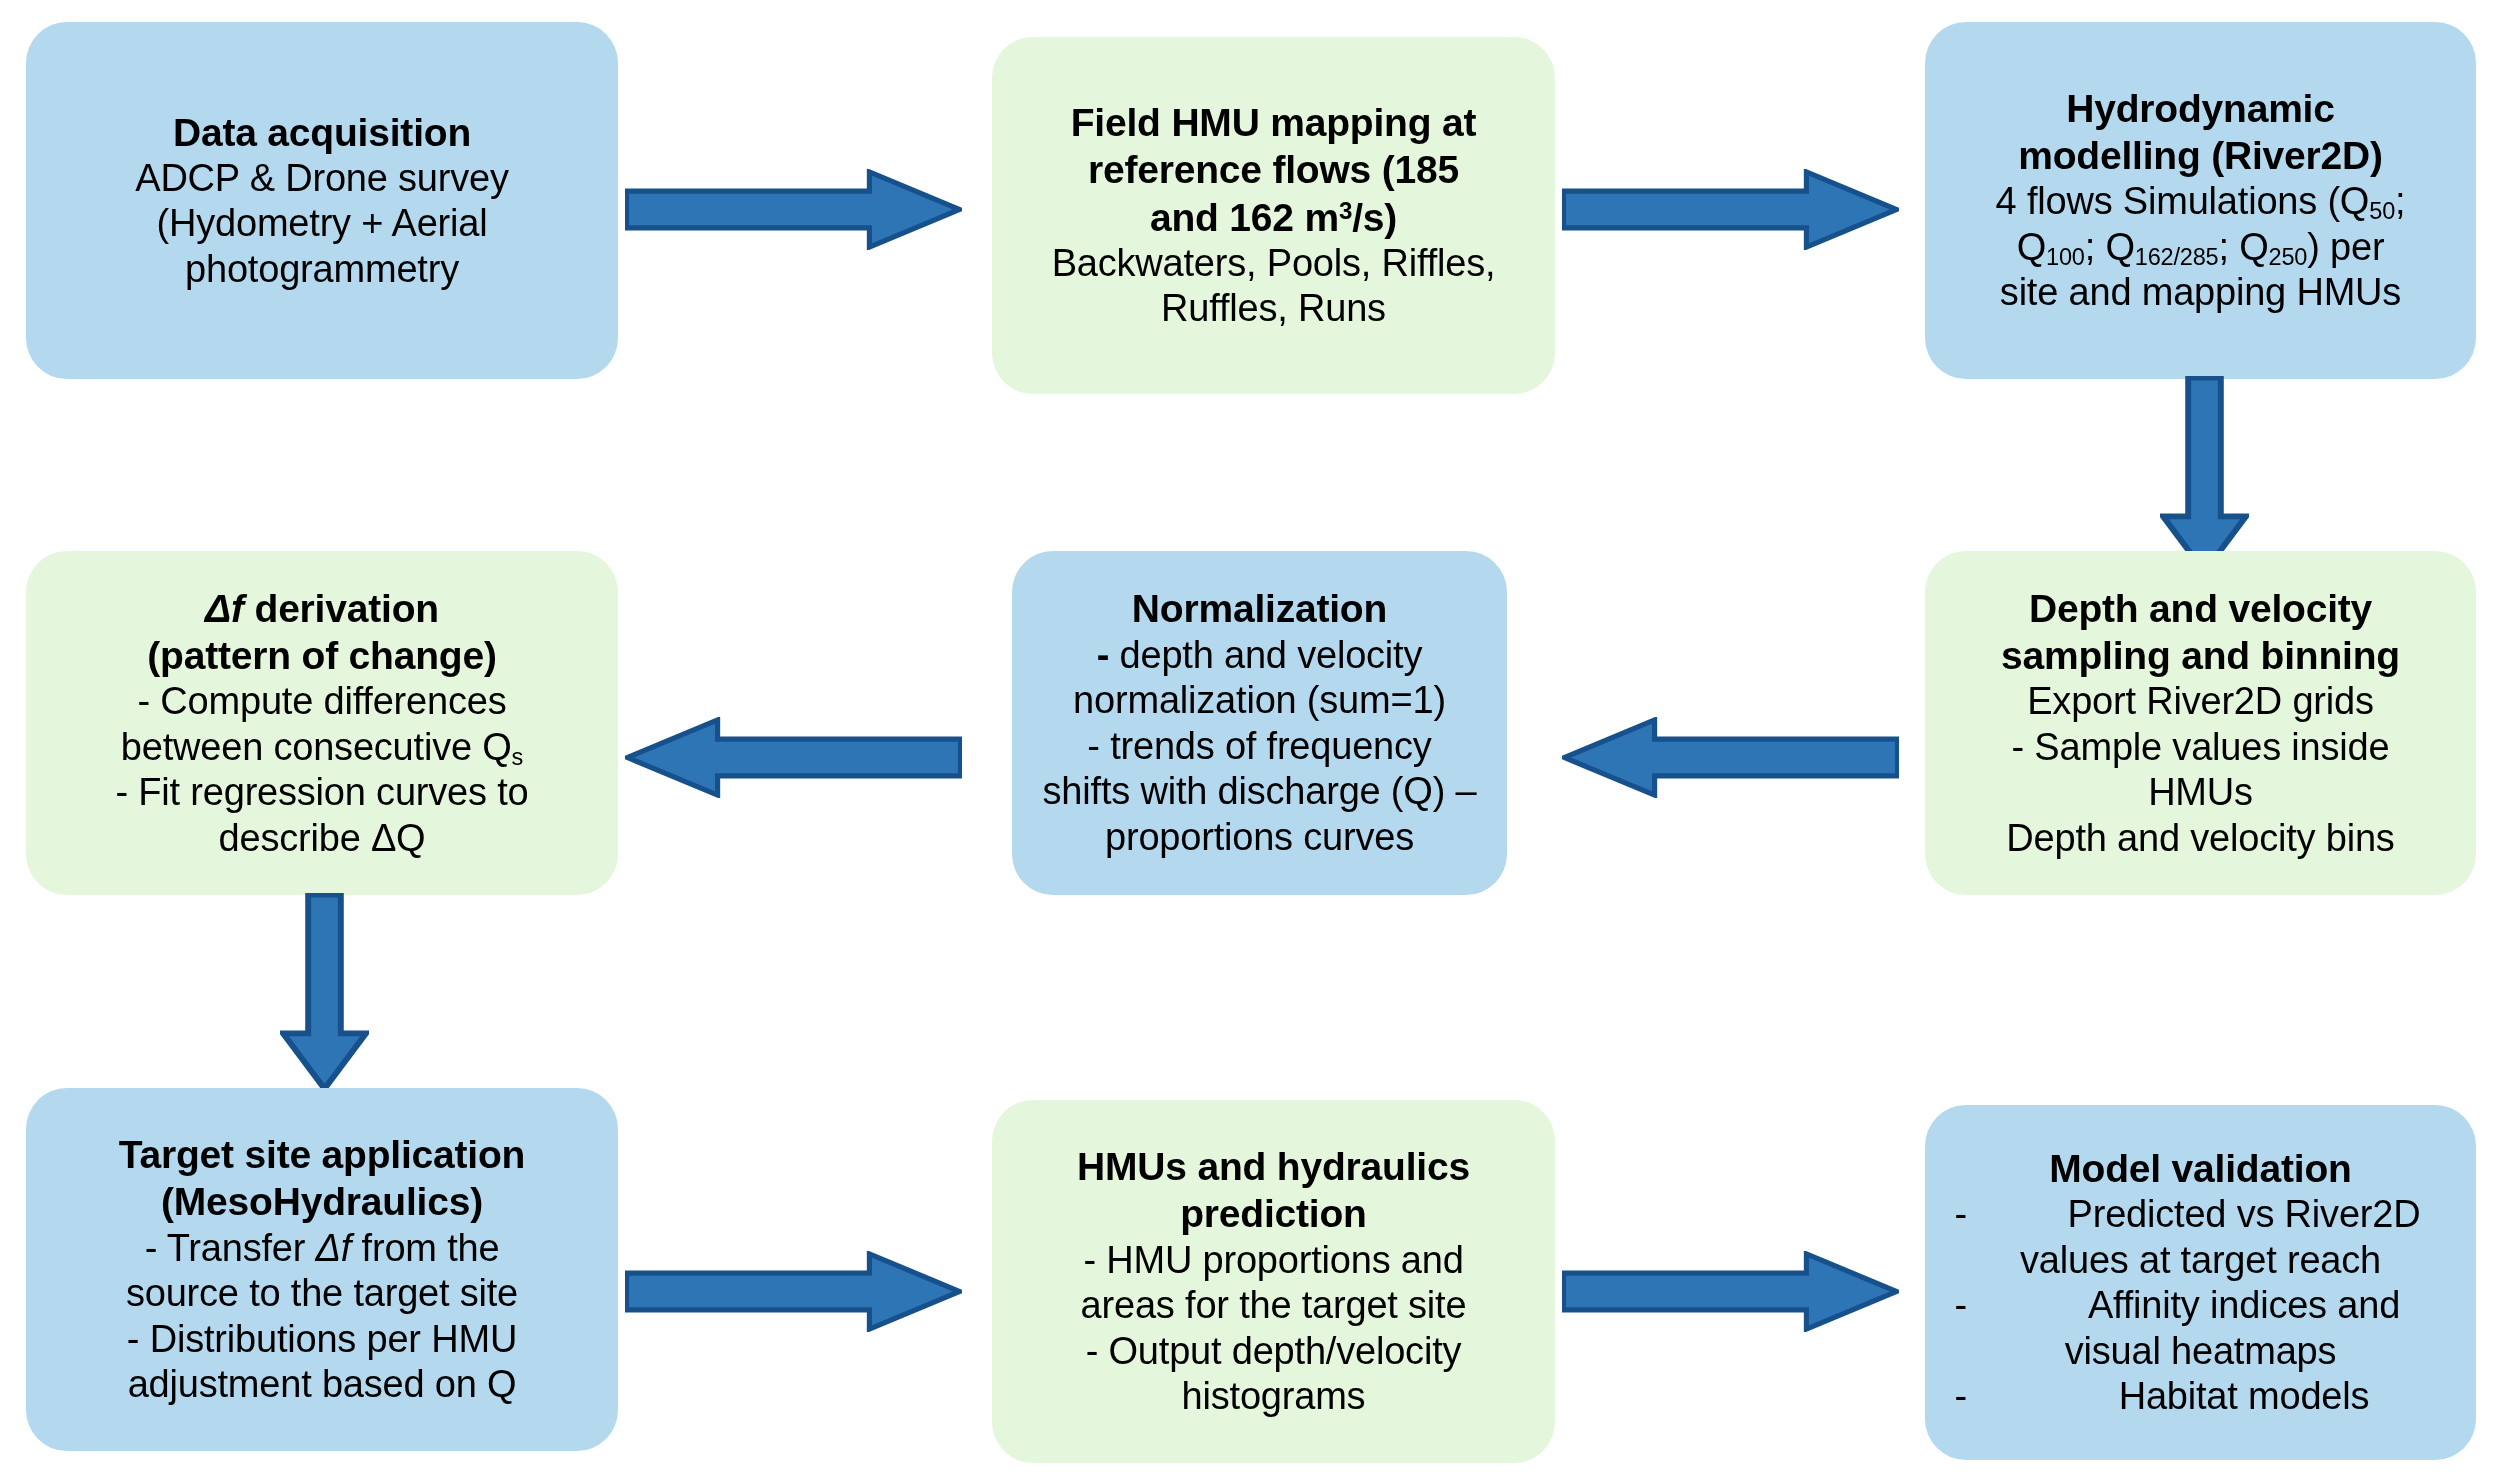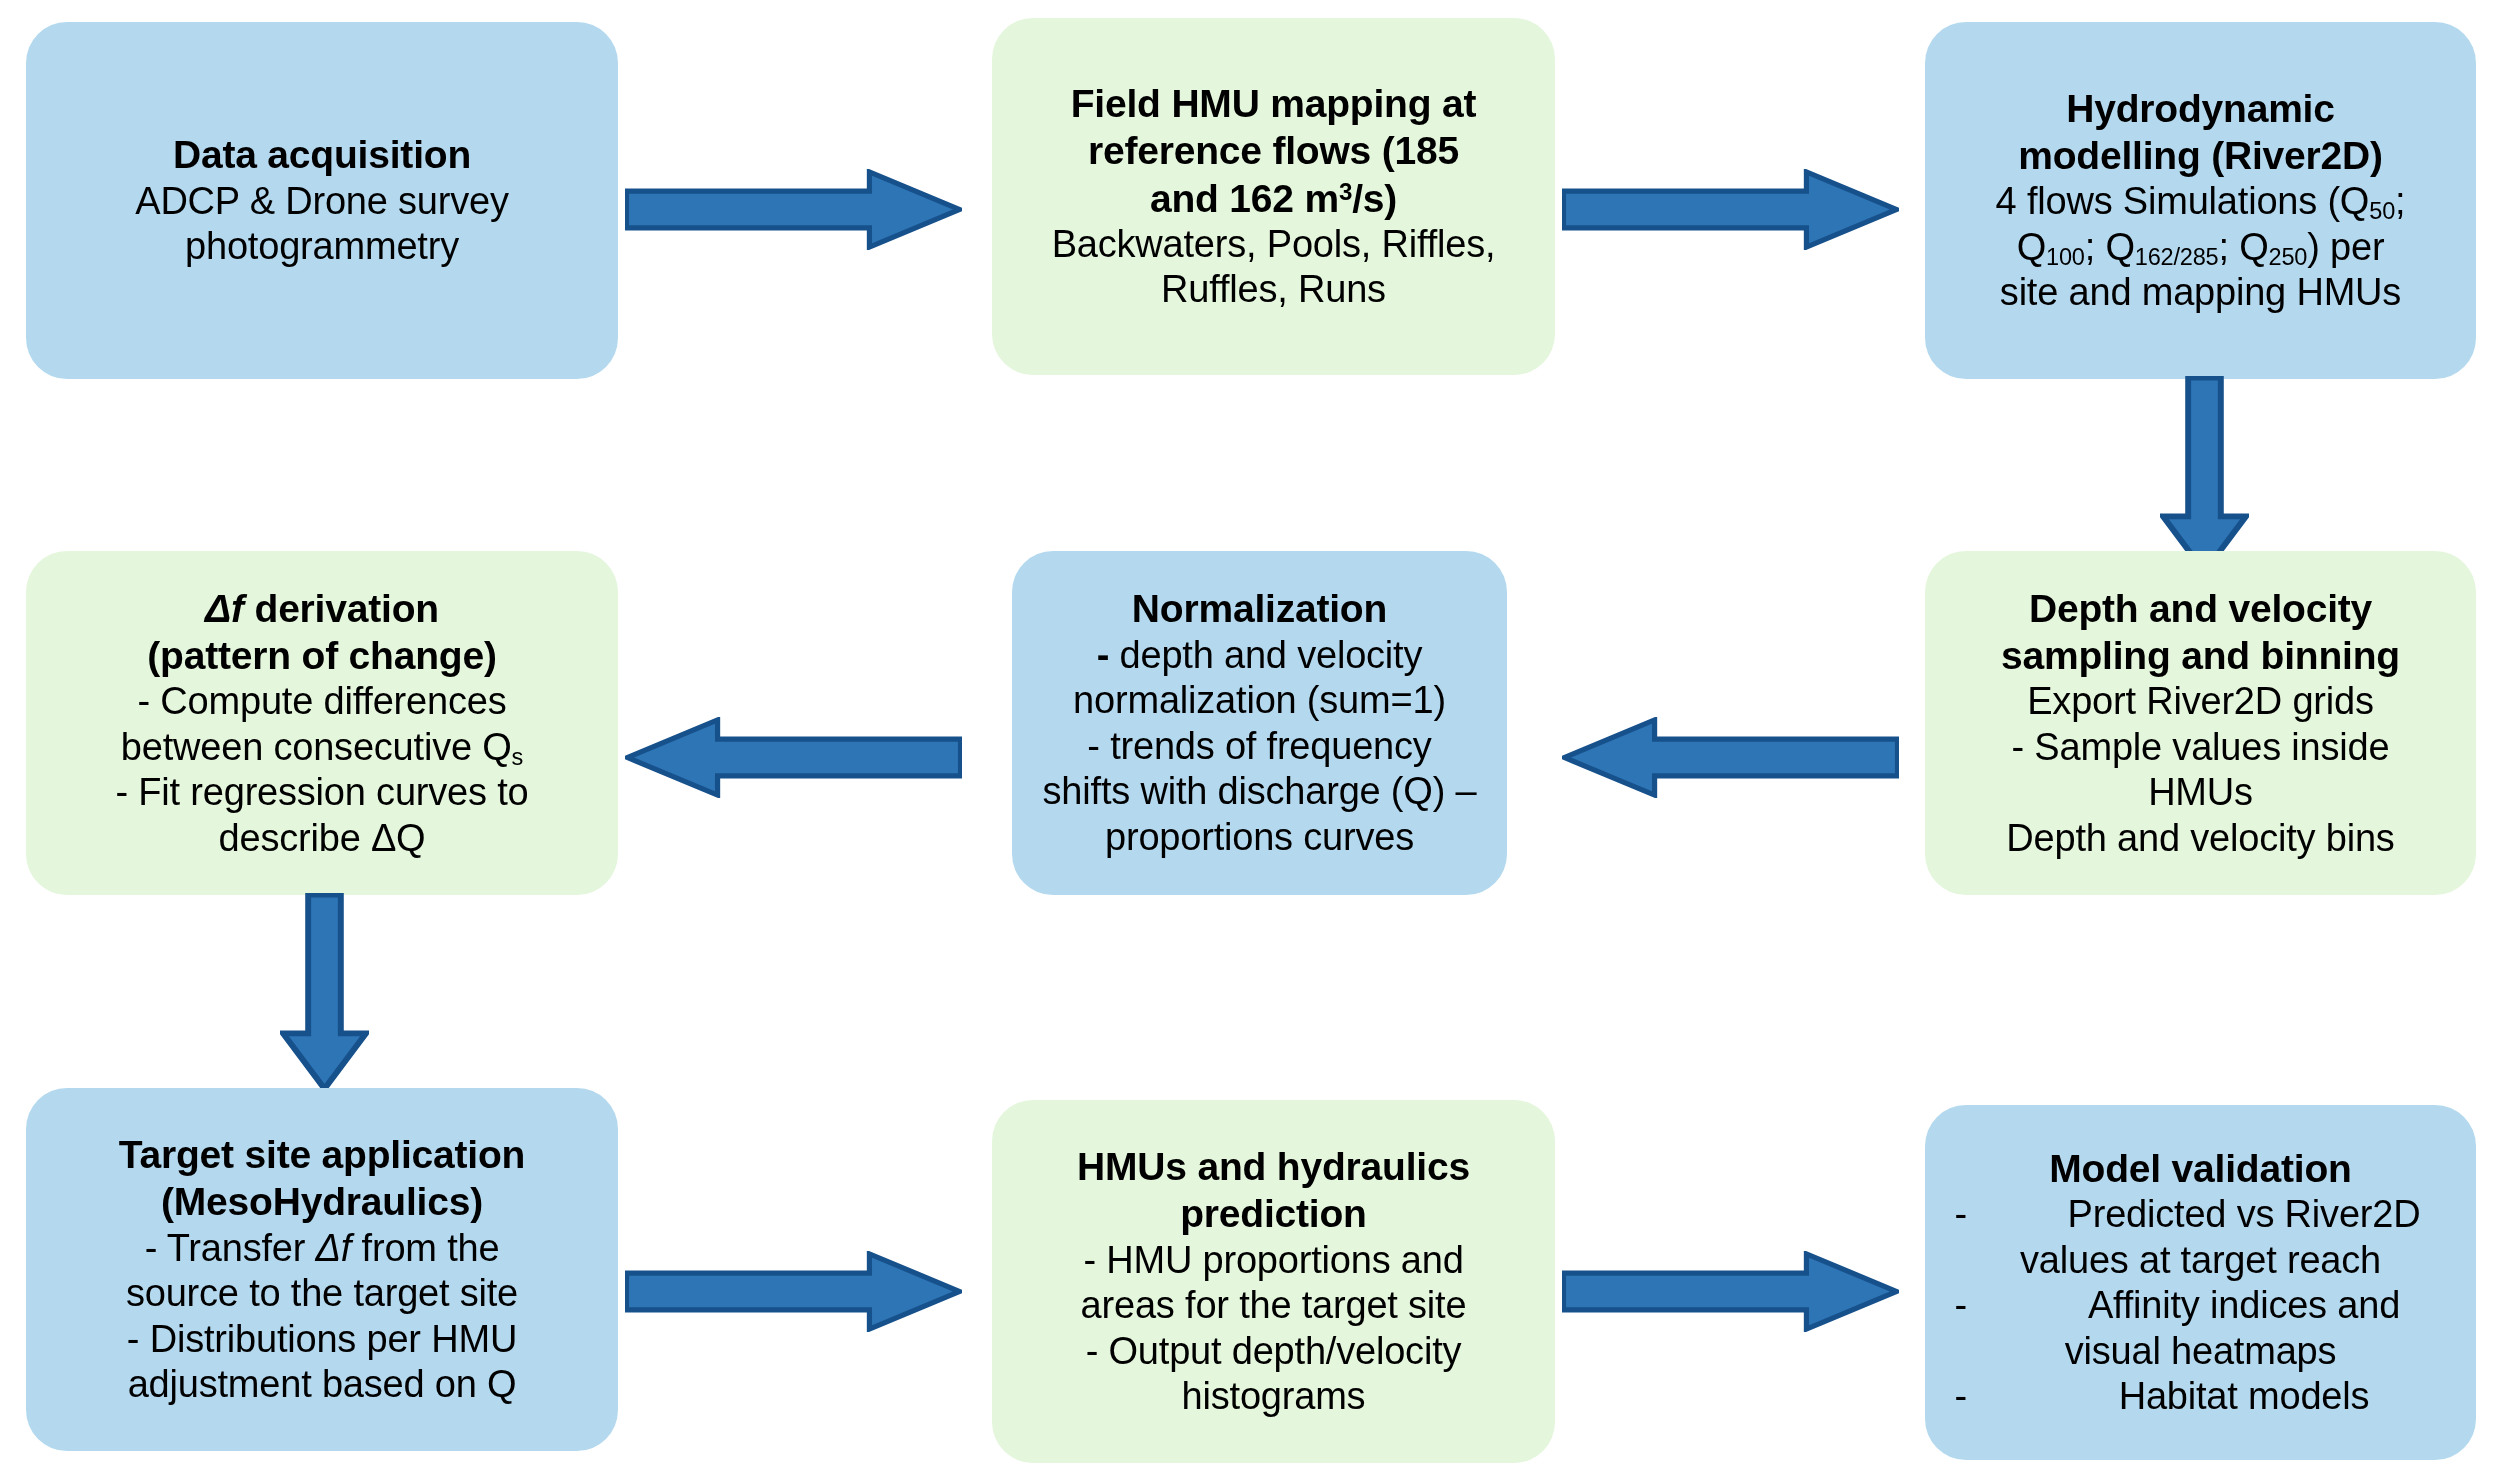--- a/index.html
+++ b/index.html
@@ -93,30 +93,31 @@
   .arrow svg { display: block; width: 100%; height: 100%; }
 </style>
 </head>
 <body>
 
 <div id="canvas">
 
   <div class="box blue" style="left:26px; top:22px; width:592px; height:357px;">
     <div class="box-title">Data acquisition</div>
     <div class="box-line">ADCP &amp; Drone survey</div>
+    <div class="box-line">(Hydometry + Aerial</div>
     <div class="box-line">photogrammetry</div>
   </div>
 
   <div class="arrow" style="left:625px; top:169px; width:337px; height:81px;">
     <svg viewBox="0 0 455 110" preserveAspectRatio="none">
       <polygon points="2,30 330,30 330,4 452,55 330,106 330,80 2,80" fill="#2e75b6" stroke="#17518c" stroke-width="7" stroke-linejoin="miter"></polygon>
     </svg>
   </div>
 
-  <div class="box green" style="left:992px; top:18px; width:563px; height:357px;">
+  <div class="box green" style="left:992px; top:37px; width:563px; height:357px;">
     <div class="box-title">Field HMU mapping at</div>
     <div class="box-title">reference flows (185</div>
     <div class="box-title">and 162 m<sup>3</sup>/s)</div>
     <div class="box-line">Backwaters, Pools, Riffles,</div>
     <div class="box-line">Ruffles, Runs</div>
   </div>
 
   <div class="arrow" style="left:1562px; top:169px; width:337px; height:81px;">
     <svg viewBox="0 0 455 110" preserveAspectRatio="none">
       <polygon points="2,30 330,30 330,4 452,55 330,106 330,80 2,80" fill="#2e75b6" stroke="#17518c" stroke-width="7" stroke-linejoin="miter"></polygon>

